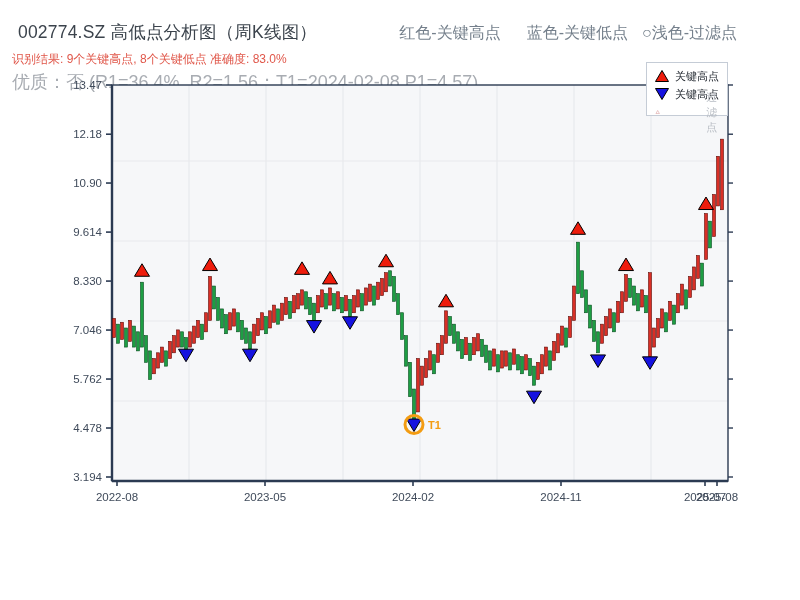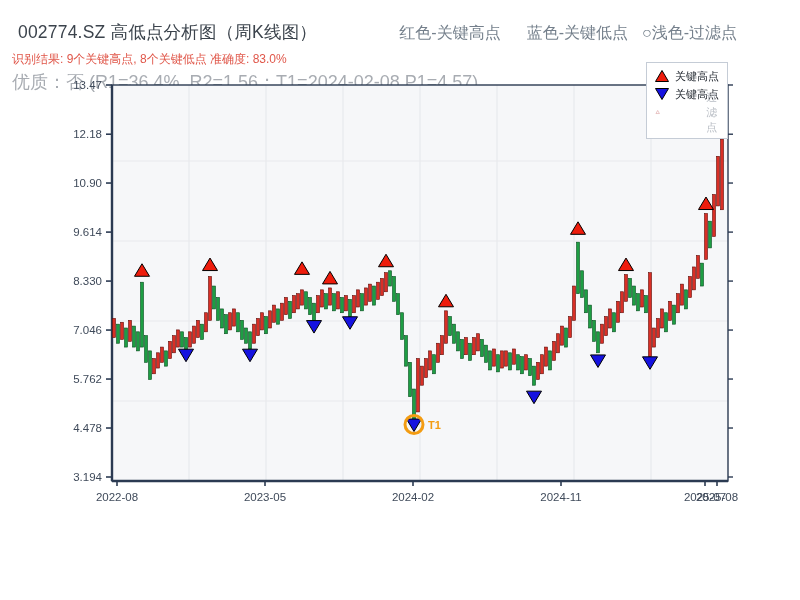--- a/index.html
+++ b/index.html
@@ -8,21 +8,21 @@
   .title{position:absolute;left:18px;top:20px;font-size:17.5px;color:#3b434c;letter-spacing:.2px;}
   .caption{position:absolute;top:23px;right:63px;font-size:16px;color:#75808c;white-space:nowrap;}
   .caption .cap-hi{margin-right:26px;}
   .caption .cap-lo{margin-right:14px;}
   .result-line{position:absolute;left:12px;top:51px;font-size:12px;color:#e0574a;}
   .quality-line{position:absolute;left:12px;top:70px;font-size:18px;color:#a8acb2;}
   svg.chart{position:absolute;left:0;top:0;}
   .ylab{font-size:11.5px;fill:#3f4a5a;}
   .xlab{font-size:11.5px;fill:#3f4a5a;}
   .t1lab{font-size:11px;font-weight:bold;fill:#f39c12;}
-  .legend{position:absolute;left:646px;top:62px;width:82px;height:77px;background:#ffffff;
+  .legend{position:absolute;left:646px;top:62px;width:82px;height:54px;background:#ffffff;
           border:1px solid #c5ccd6;box-sizing:border-box;z-index:3;padding:4px 8px 0 8px;}
   .legend-row{display:flex;align-items:center;height:18px;}
   .legend-row .mk{width:14px;height:12px;margin-right:6px;flex:0 0 aupx;}
   .legend-row .lbl{font-size:11px;color:#20262e;}
   .legend-row .lbl.muted{color:#b9bec5;margin-left:40px;}
 </style>
 </head>
 <body>
 
 <div class="page">

